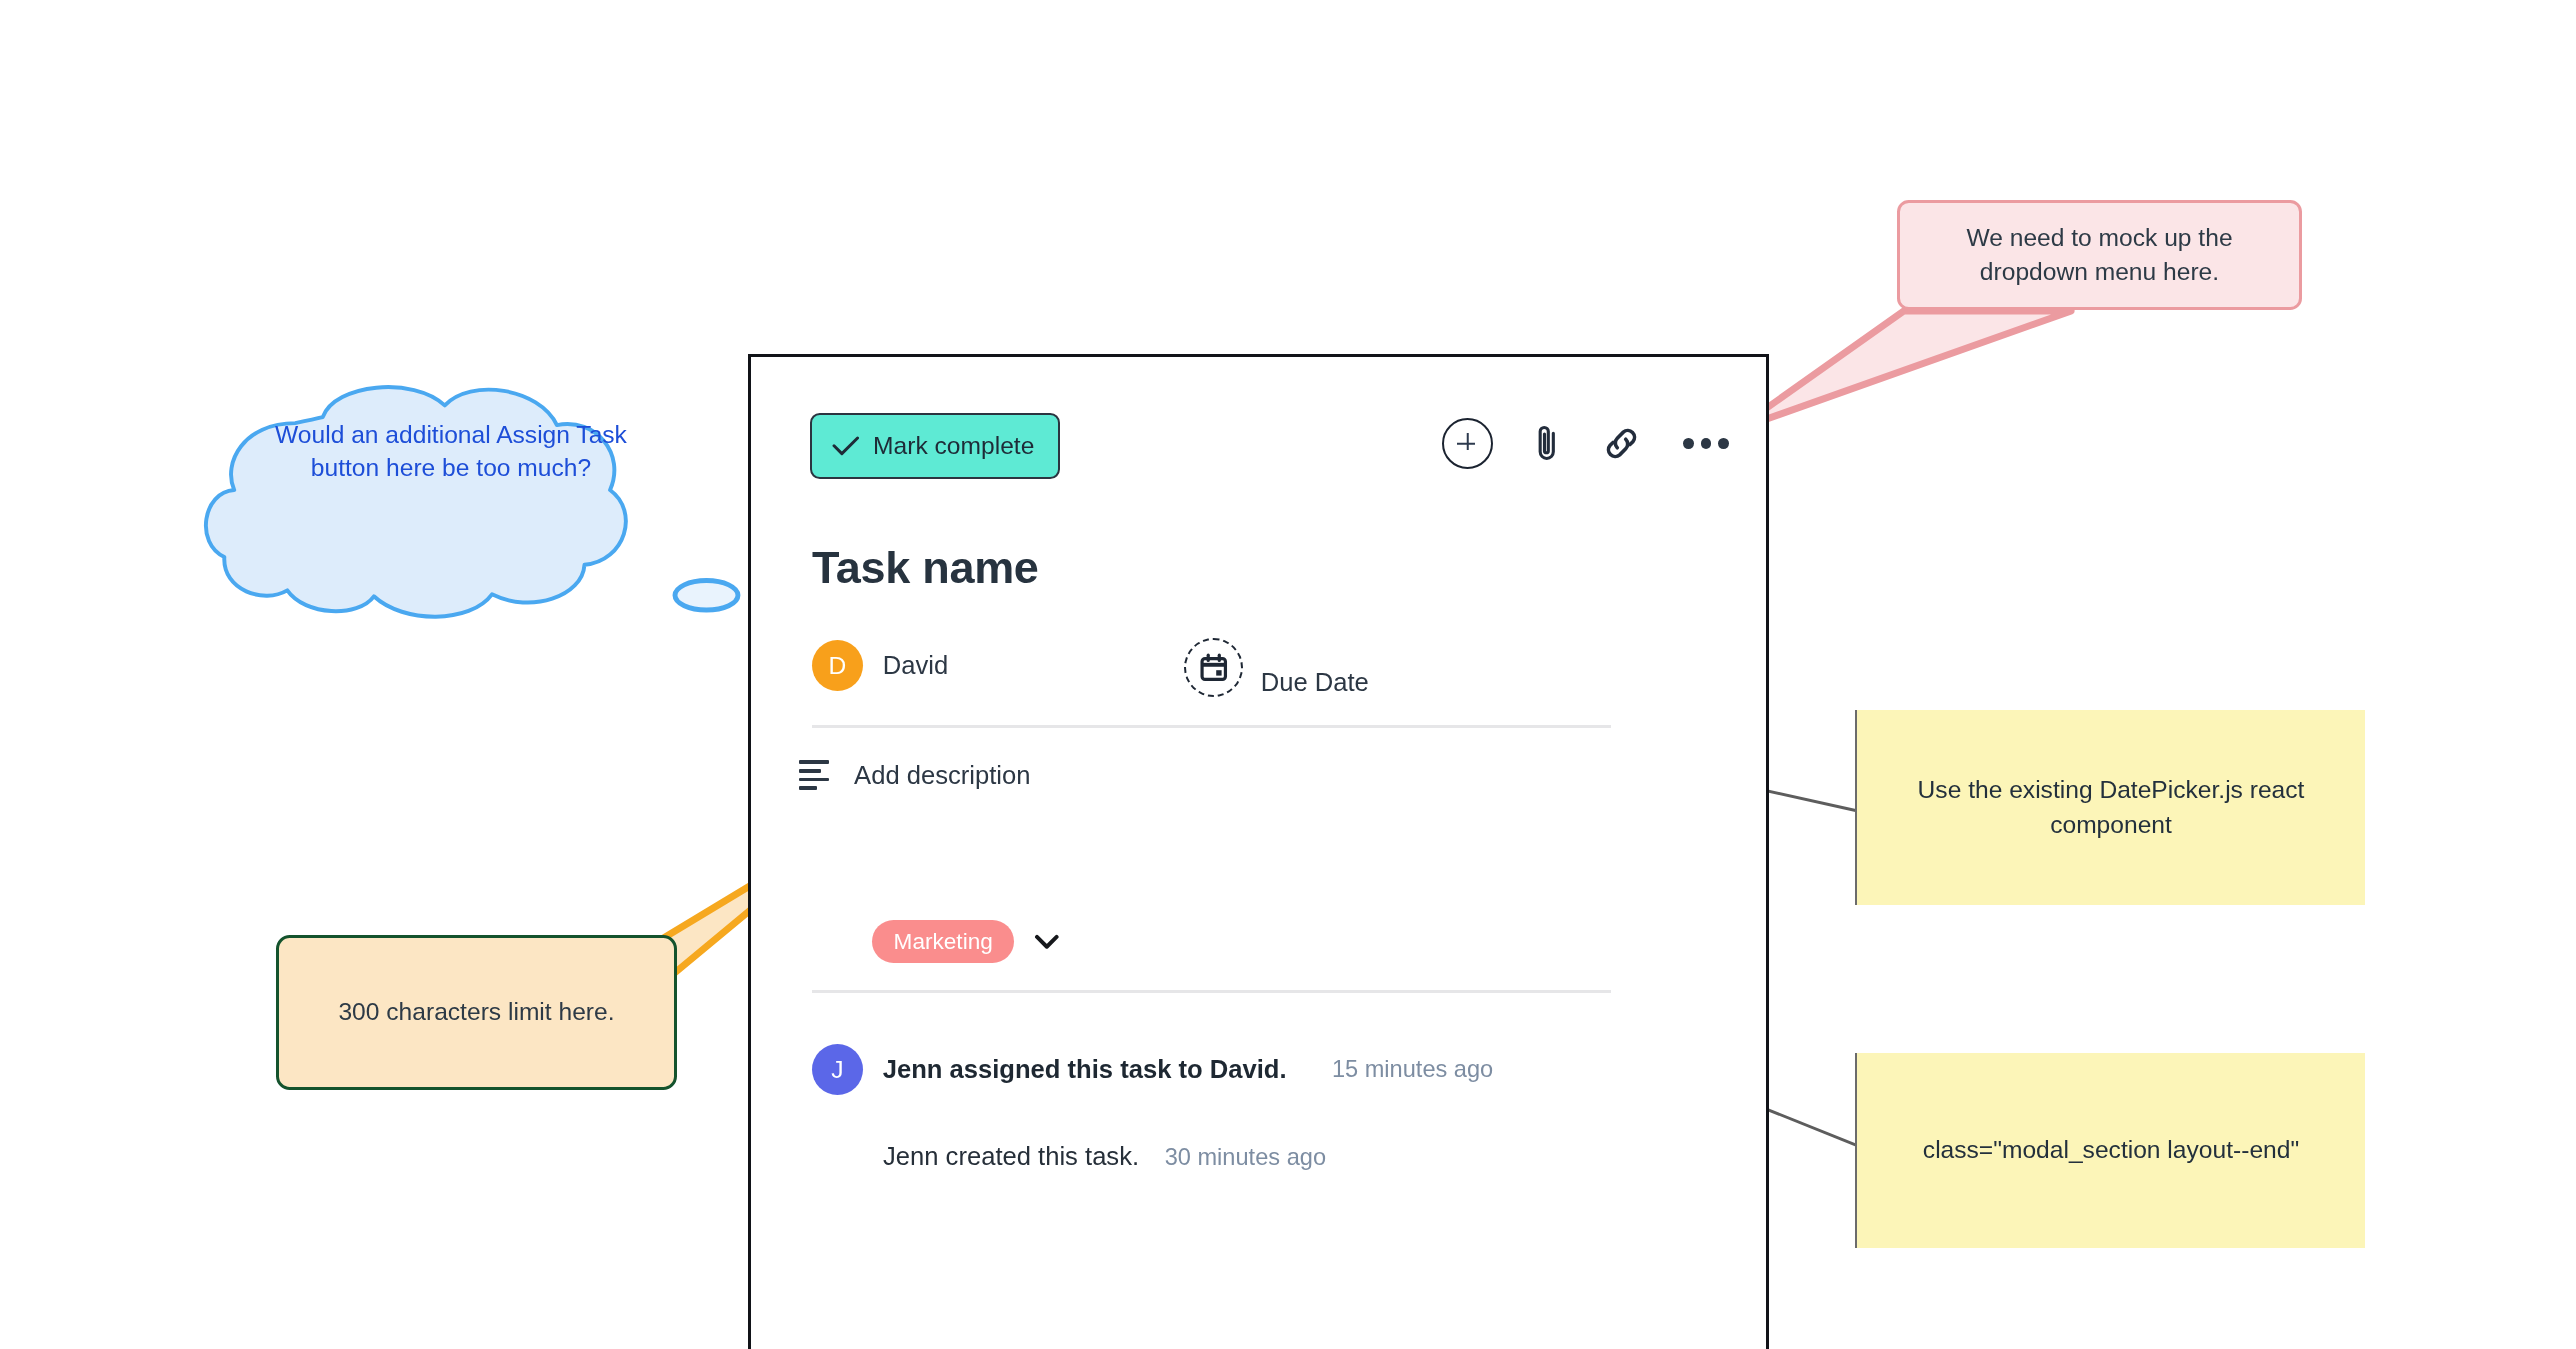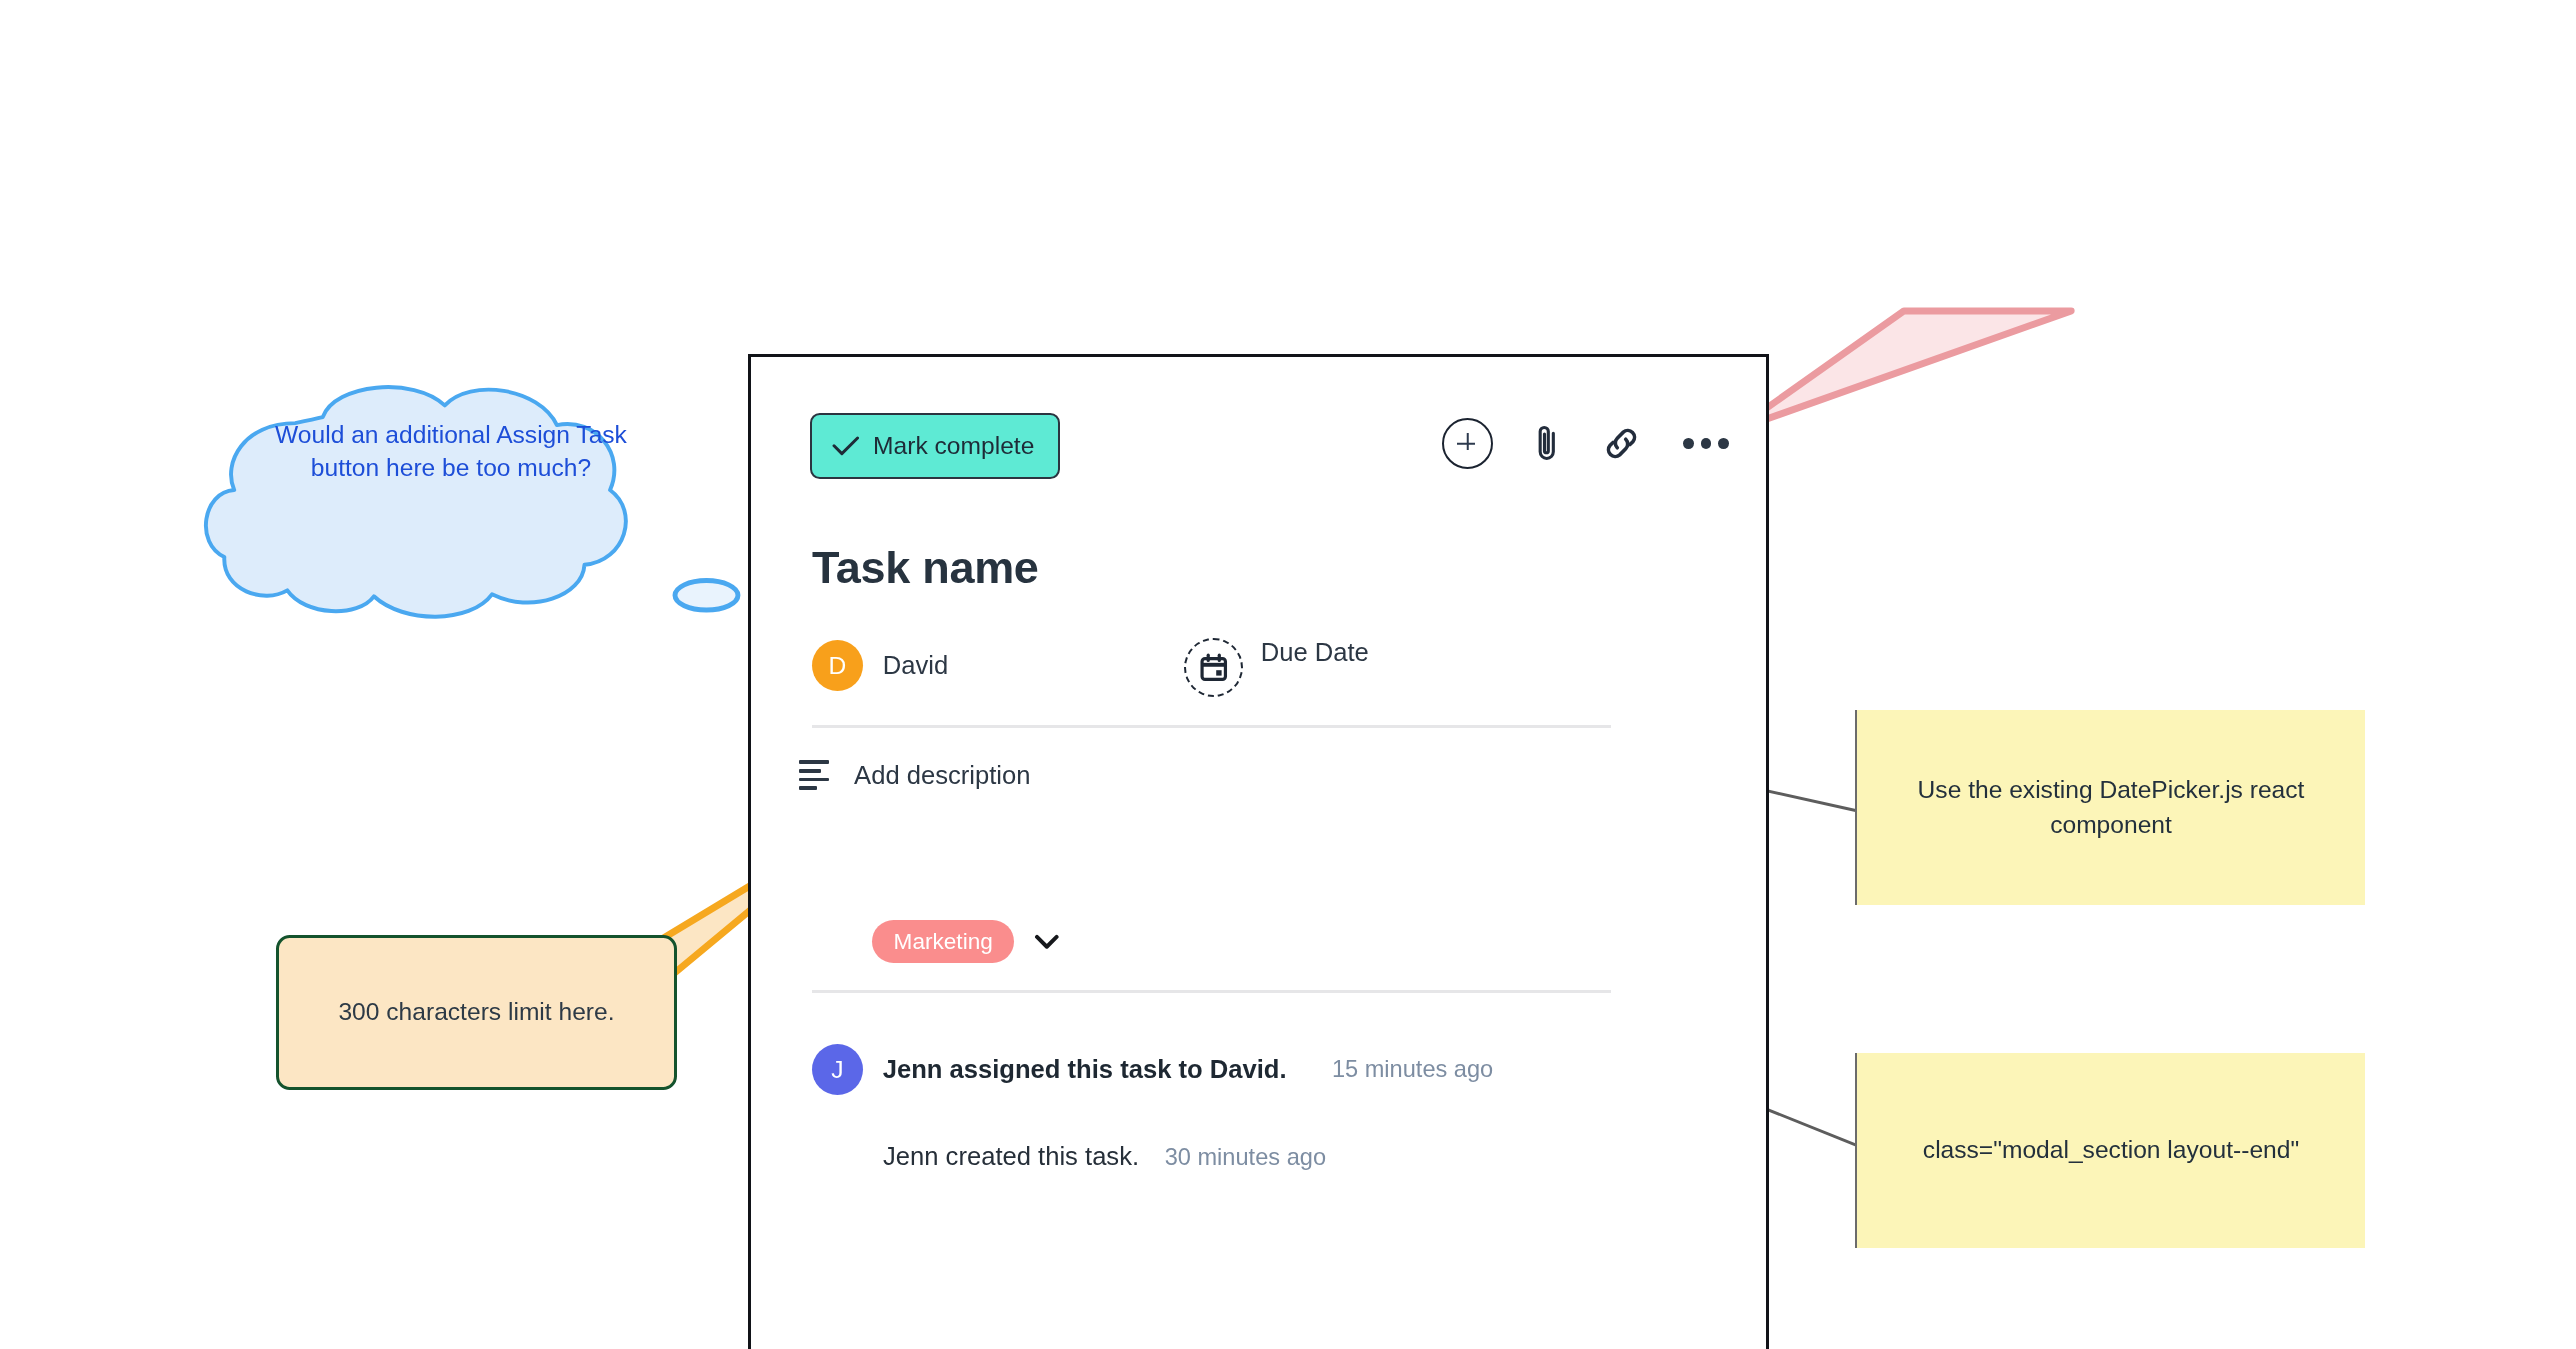--- a/index.html
+++ b/index.html
@@ -152,21 +152,21 @@
   .assignee-name {
     font-size: 25.6px;
     color: #2c3744;
   }
 
   .due-date {
     position: absolute;
     left: 372px;
     top: -2px;
     display: flex;
-    align-items: flex-start;
+    align-items: flex-end;
     gap: 17.7px;
     cursor: pointer;
   }
   .dashed-circle {
     width: 55px;
     height: 55px;
     border-radius: 50%;
     border: 2.5px dashed #1e2734;
     display: flex;
     align-items: center;
@@ -476,20 +476,21 @@
       <div class="activity-sub">
         <div class="activity-text">Jenn created this task.</div>
         <div class="activity-time">30 minutes ago</div>
       </div>
 
     </div>
   </div>
 
   <div class="cloud-text">Would an additional Assign Task button here be too much?</div>
 
+  <div class="callout-box" id="callout-pink">We need to mock up the dropdown menu here.</div>
 
   <div class="callout-box" id="callout-orange">300 characters limit here.</div>
 
   <div class="sticky-note" id="note-datepicker">Use the existing DatePicker.js react component</div>
 
   <div class="sticky-note" id="note-modal-section">class="modal_section layout--end"</div>
 
 </div>
 
 

